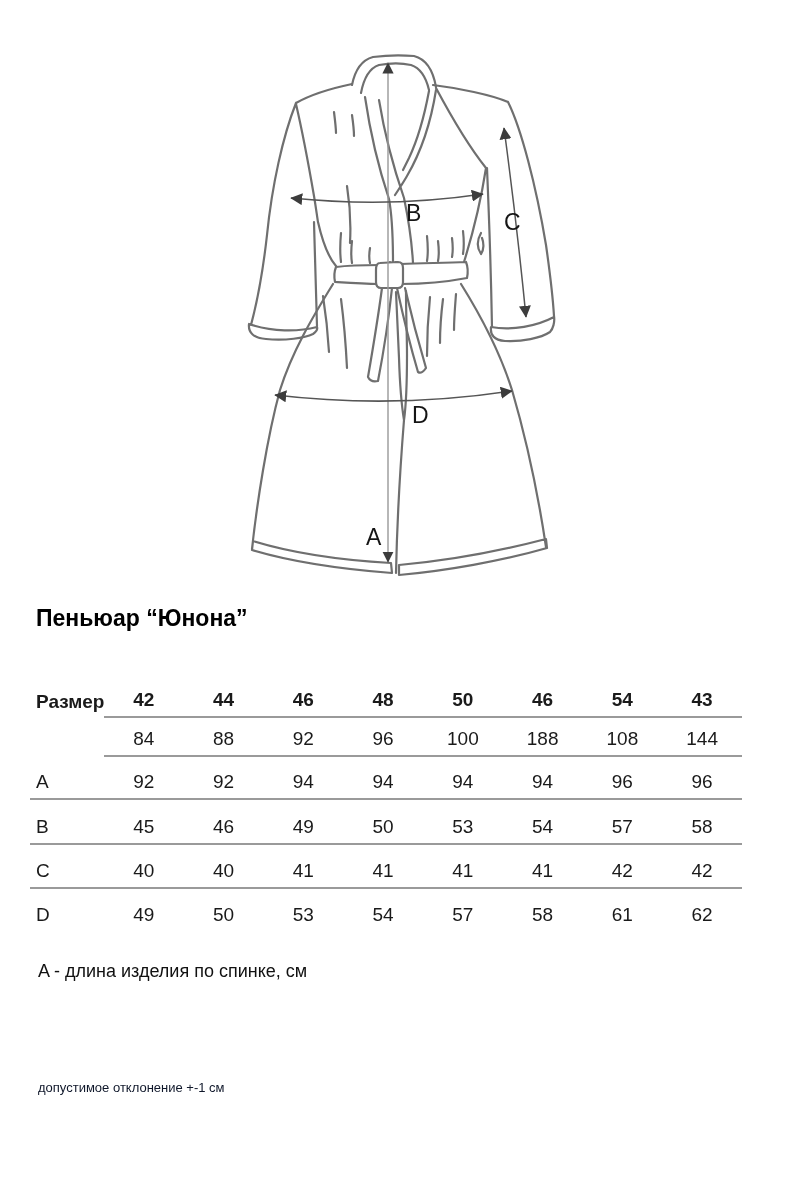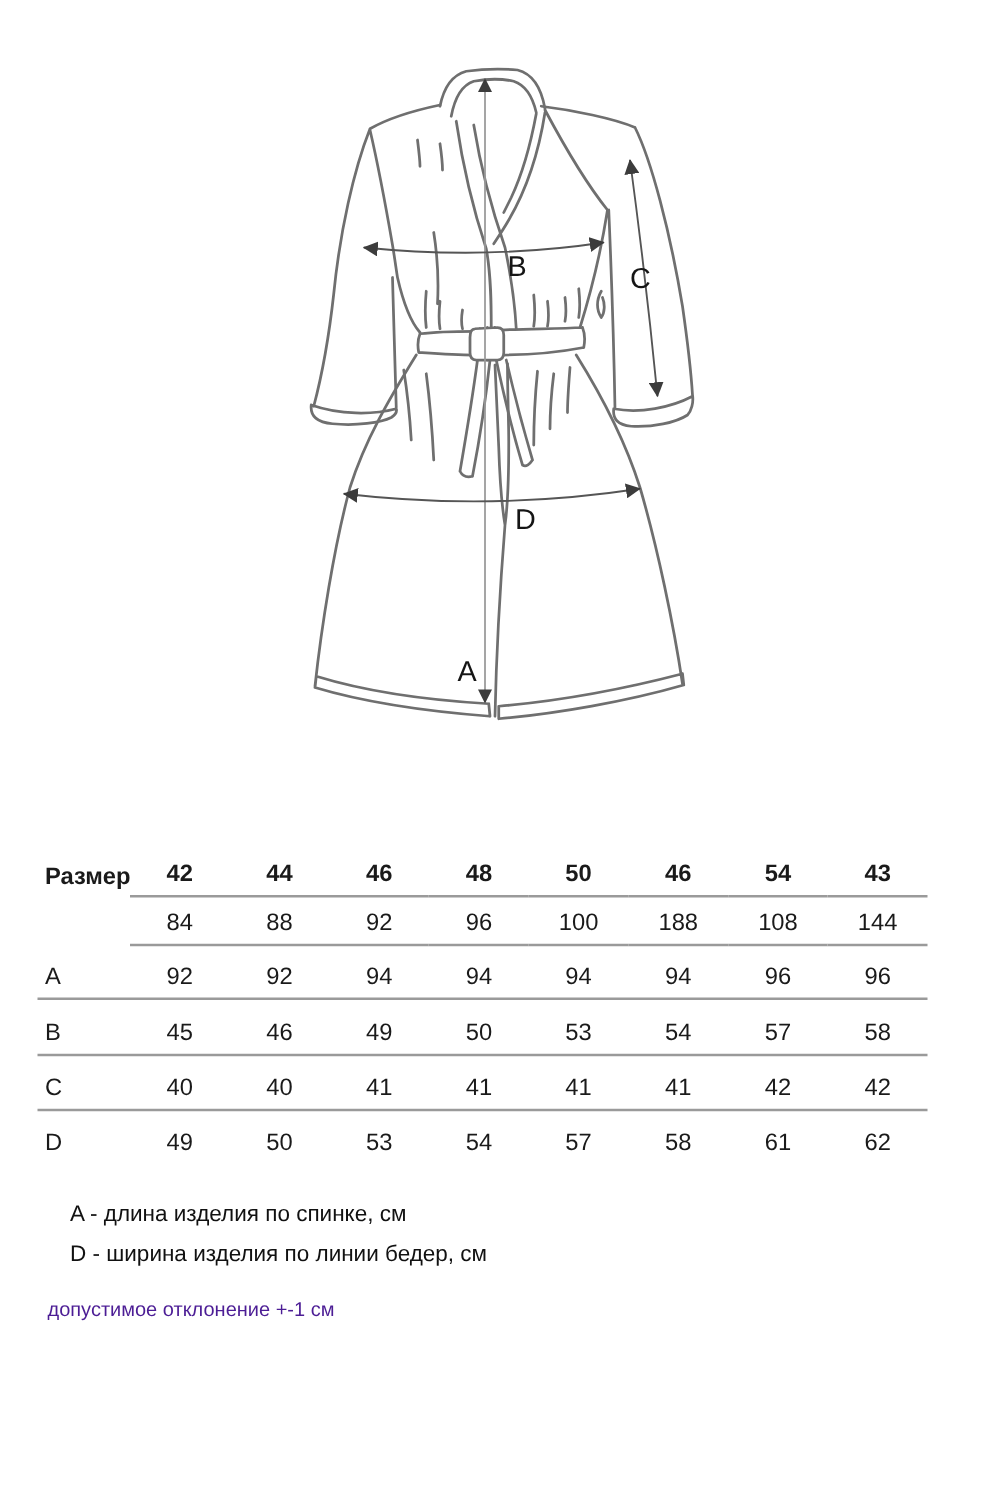--- a/index.html
+++ b/index.html
@@ -35,23 +35,23 @@
   .t-row:nth-child(3){height:43px;}
   .t-row:nth-child(4){height:45px;}
   .t-row:nth-child(5){height:44px;}
   .t-row:nth-child(6){height:42px;}
   .cell{display:flex;align-items:flex-end;justify-content:center;padding-bottom:7px;font-size:19px;line-height:1;}
   .cell.lbl{justify-content:flex-start;padding-left:6px;}
   .b-full{border-bottom:2px solid var(--rule);}
   .b-part > .cell:not(.lbl){border-bottom:2px solid var(--rule);}
 
   
-  .legend{position:absolute;left:38px;top:961px;margin-left:18px;}
+  .legend{position:absolute;left:38px;top:961px;}
   .legend-item{font-size:18px;line-height:20px;margin:0 0 12px 0;color:#111;}
-  .note{position:absolute;left:38px;top:1040px;font-size:16px;color:#4c1d95;}
+  .note{position:absolute;left:38px;top:1080px;font-size:13px;color:#0f172a;}
 </style>
 </head>
 <body>
 
 <div class="page">
 
   <svg class="diagram" width="800" height="600" viewBox="0 0 800 600">
     <defs>
       <marker id="mArr" markerWidth="9" markerHeight="8" refX="7.5" refY="4" orient="auto-start-reverse">
         <path d="M0,0 L8,4 L0,8 Z" fill="#3c3c3c"></path>
@@ -145,20 +145,21 @@
       <path class="marrow" d="M 504,128 Q 517,225 526,317" marker-start="url(#mArr)" marker-end="url(#mArr)"></path>
       <path class="marrow" d="M 275,395 Q 394,409 512,391" marker-start="url(#mArr)" marker-end="url(#mArr)"></path>
 
       <text class="mlabel" x="406" y="221">B</text>
       <text class="mlabel" x="504" y="230">C</text>
       <text class="mlabel" x="412" y="423">D</text>
       <text class="mlabel" x="366" y="545">A</text>
     </g>
   </svg>
 
+  <h1 class="title">Пеньюар “Юнона”</h1>
 
   <div class="size-table">
       <div class="t-row b-part">
         <div class="cell lbl">Размер</div>
         <div class="cell">42</div>
         <div class="cell">44</div>
         <div class="cell">46</div>
         <div class="cell">48</div>
         <div class="cell">50</div>
         <div class="cell">46</div>
@@ -217,18 +218,17 @@
         <div class="cell">54</div>
         <div class="cell">57</div>
         <div class="cell">58</div>
         <div class="cell">61</div>
         <div class="cell">62</div>
       </div>
     </div>
 
   <div class="legend">
     <div class="legend-item">A - длина изделия по спинке, см</div>
-    <div class="legend-item">D - ширина изделия по линии бедер, см</div>
   </div>
 
   <div class="note">допустимое отклонение +-1 см</div>
 
 </div>
 
 </body></html>

